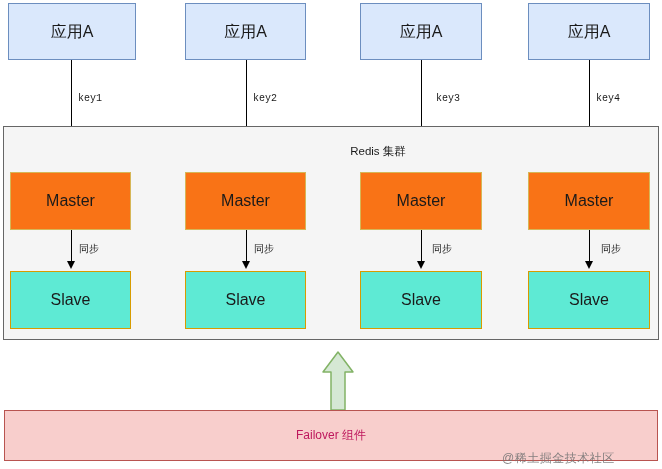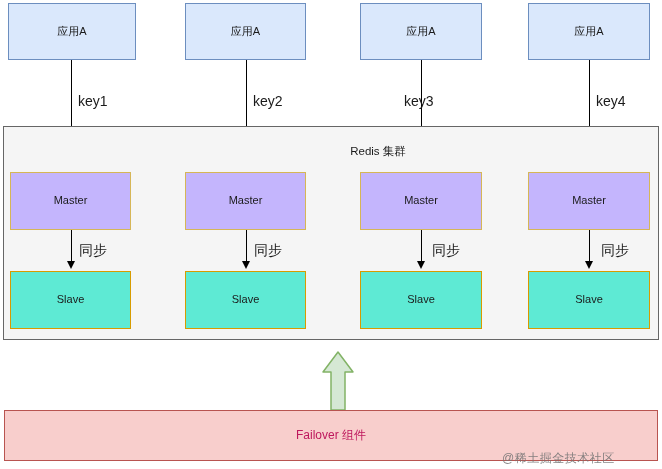--- a/index.html
+++ b/index.html
@@ -16,31 +16,31 @@
     height: 469px;
     background: #ffffff;
     overflow: hidden;
   }
   .box {
     position: absolute;
     box-sizing: border-box;
     display: flex;
     align-items: center;
     justify-content: center;
-    font-size: 11px;
+    font-size: 16px;
     color: #1a1a1a;
     line-height: 1.2;
     text-align: center;
   }
   .app-box {
     background: #dae8fc;
     border: 1px solid #6c8ebf;
   }
   .master-box {
-    background: #c4b5fd;
+    background: #f97316;
     border: 1px solid #d6b656;
   }
   .slave-box {
     background: #5eead4;
     border: 1px solid #d79b00;
   }
   .cluster-box {
     position: absolute;
     box-sizing: border-box;
     background: #f5f5f5;
@@ -73,23 +73,24 @@
   .edge-head {
     position: absolute;
     width: 0;
     height: 0;
     border-left: 4.5px solid transparent;
     border-right: 4.5px solid transparent;
     border-top: 8px solid #000000;
   }
   .edge-label {
     position: absolute;
-    font-size: 14px;
+    font-size: 10px;
     color: #1a1a1a;
     white-space: nowrap;
+    font-family: Liberation Mono, monospace;
   }
   .green-arrow {
     position: absolute;
   }
   .watermark {
     position: absolute;
     font-size: 12px;
     color: #737373;
     white-space: nowrap;
     letter-spacing: 0.5px;
@@ -121,21 +122,21 @@
   <div class="edge-line" style="left:71px; top:60px; height:105px;"></div>
   <div class="edge-head" style="left:67px; top:163px;"></div>
   <div class="edge-label" style="left:78px; top:93px;">key1</div>
 
   <div class="edge-line" style="left:246px; top:60px; height:105px;"></div>
   <div class="edge-head" style="left:242px; top:163px;"></div>
   <div class="edge-label" style="left:253px; top:93px;">key2</div>
 
   <div class="edge-line" style="left:421px; top:60px; height:105px;"></div>
   <div class="edge-head" style="left:417px; top:163px;"></div>
-  <div class="edge-label" style="left:404px; top:93px;">key3</div>
+  <div class="edge-label" style="left:436px; top:93px;">key3</div>
 
   <div class="edge-line" style="left:589px; top:60px; height:105px;"></div>
   <div class="edge-head" style="left:585px; top:163px;"></div>
   <div class="edge-label" style="left:596px; top:93px;">key4</div>
 
   <div class="cluster-box" style="left:3px; top:126px; width:656px; height:214px;"></div>
 
   <div class="cluster-title" style="left:0px; top:144px; width:662px;">Redis 集群</div>
 
   <div class="box master-box" style="left:10px; top:172px; width:121px; height:58px;">

